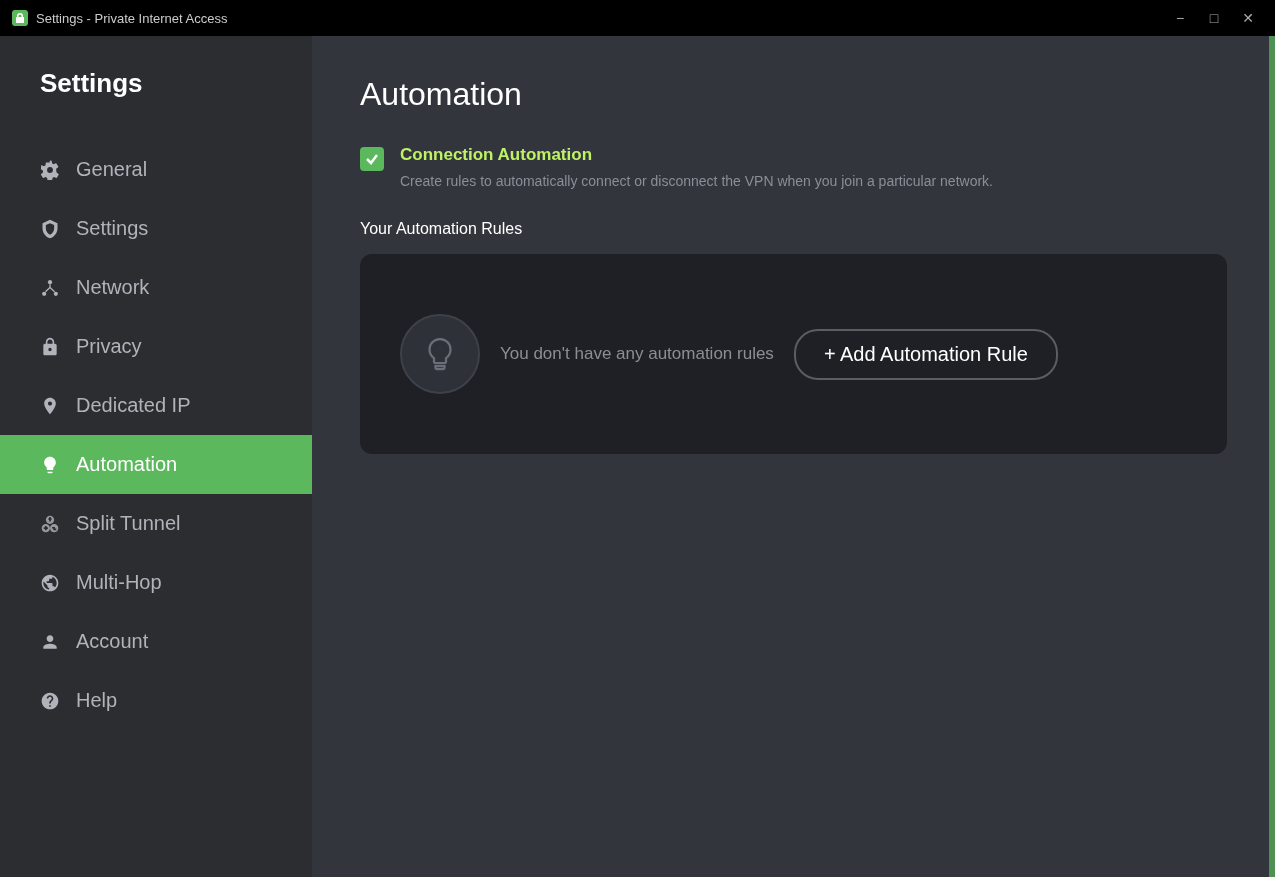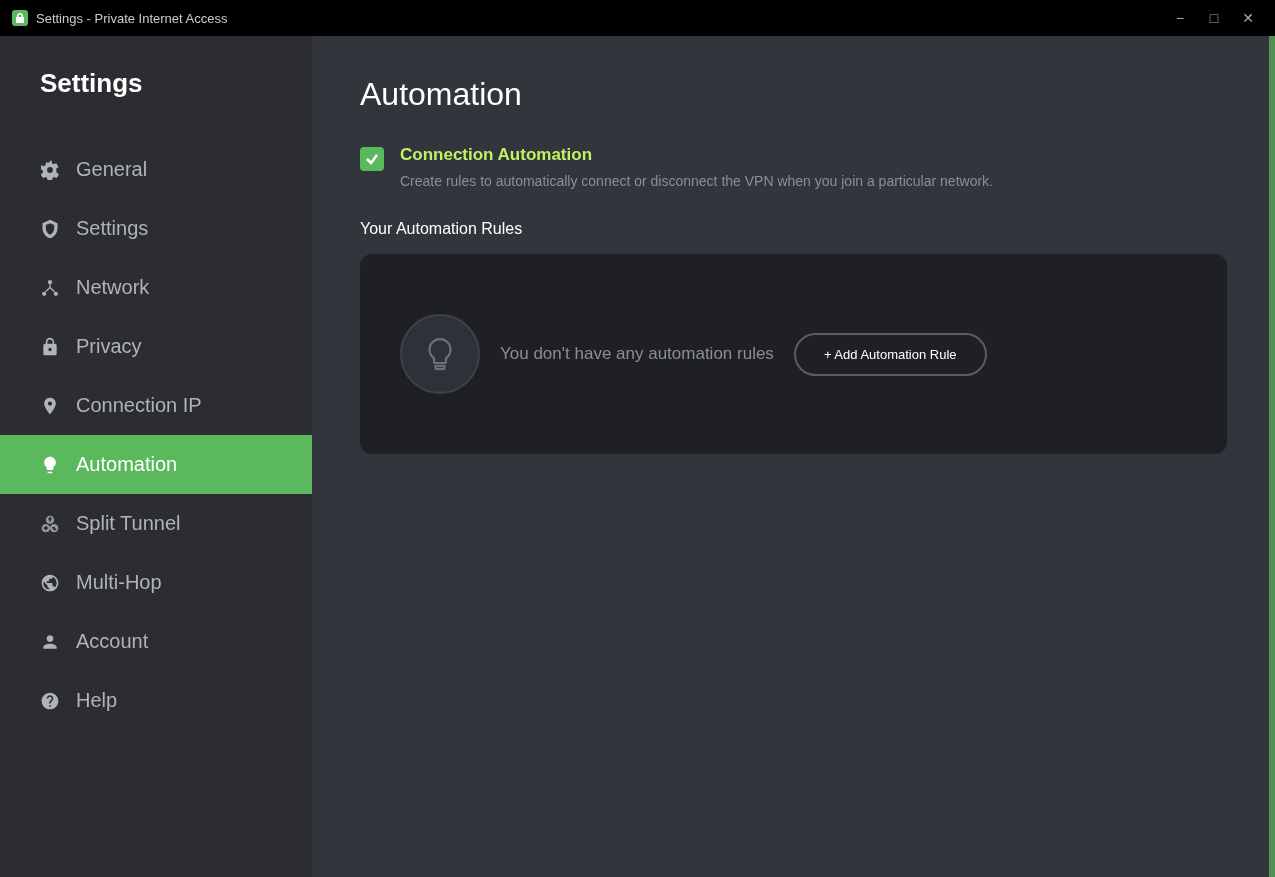--- a/index.html
+++ b/index.html
@@ -217,21 +217,21 @@
       color: #8b8e96;
       font-size: 17px;
     }
 
     .add-rule-btn {
       background: transparent;
       border: 2px solid #5a5d66;
       color: #ffffff;
       padding: 12px 28px;
       border-radius: 24px;
-      font-size: 13px;
+      font-size: 20px;
       cursor: pointer;
       display: flex;
       align-items: center;
       gap: 8px;
       transition: background 0.15s, border-color 0.15s;
     }
   </style>
 </head>
 <body>
 
@@ -293,21 +293,21 @@
       </span>
       <span>Privacy</span>
     </div>
 
     <div class="sidebar-item">
       <span class="sidebar-icon">
         <svg viewBox="0 0 24 24">
             <path d="M12 2C8.13 2 5 5.13 5 9c0 5.25 7 13 7 13s7-7.75 7-13c0-3.87-3.13-7-7-7zm0 9.5c-1.38 0-2.5-1.12-2.5-2.5s1.12-2.5 2.5-2.5 2.5 1.12 2.5 2.5-1.12 2.5-2.5 2.5z"></path>
           </svg>
       </span>
-      <span>Connection IP</span>
+      <span>Dedicated IP</span>
     </div>
 
     <div class="sidebar-item active">
       <span class="sidebar-icon">
         <svg viewBox="0 0 24 24">
             <path d="M9 21c0 .55.45 1 1 1h4c.55 0 1-.45 1-1v-1H9v1zm3-19C8.14 2 5 5.14 5 9c0 2.38 1.19 4.47 3 5.74V17c0 .55.45 1 1 1h6c.55 0 1-.45 1-1v-2.26c1.81-1.27 3-3.36 3-5.74 0-3.86-3.14-7-7-7z" fill="white"></path>
           </svg>
       </span>
       <span>Automation</span>
     </div>

